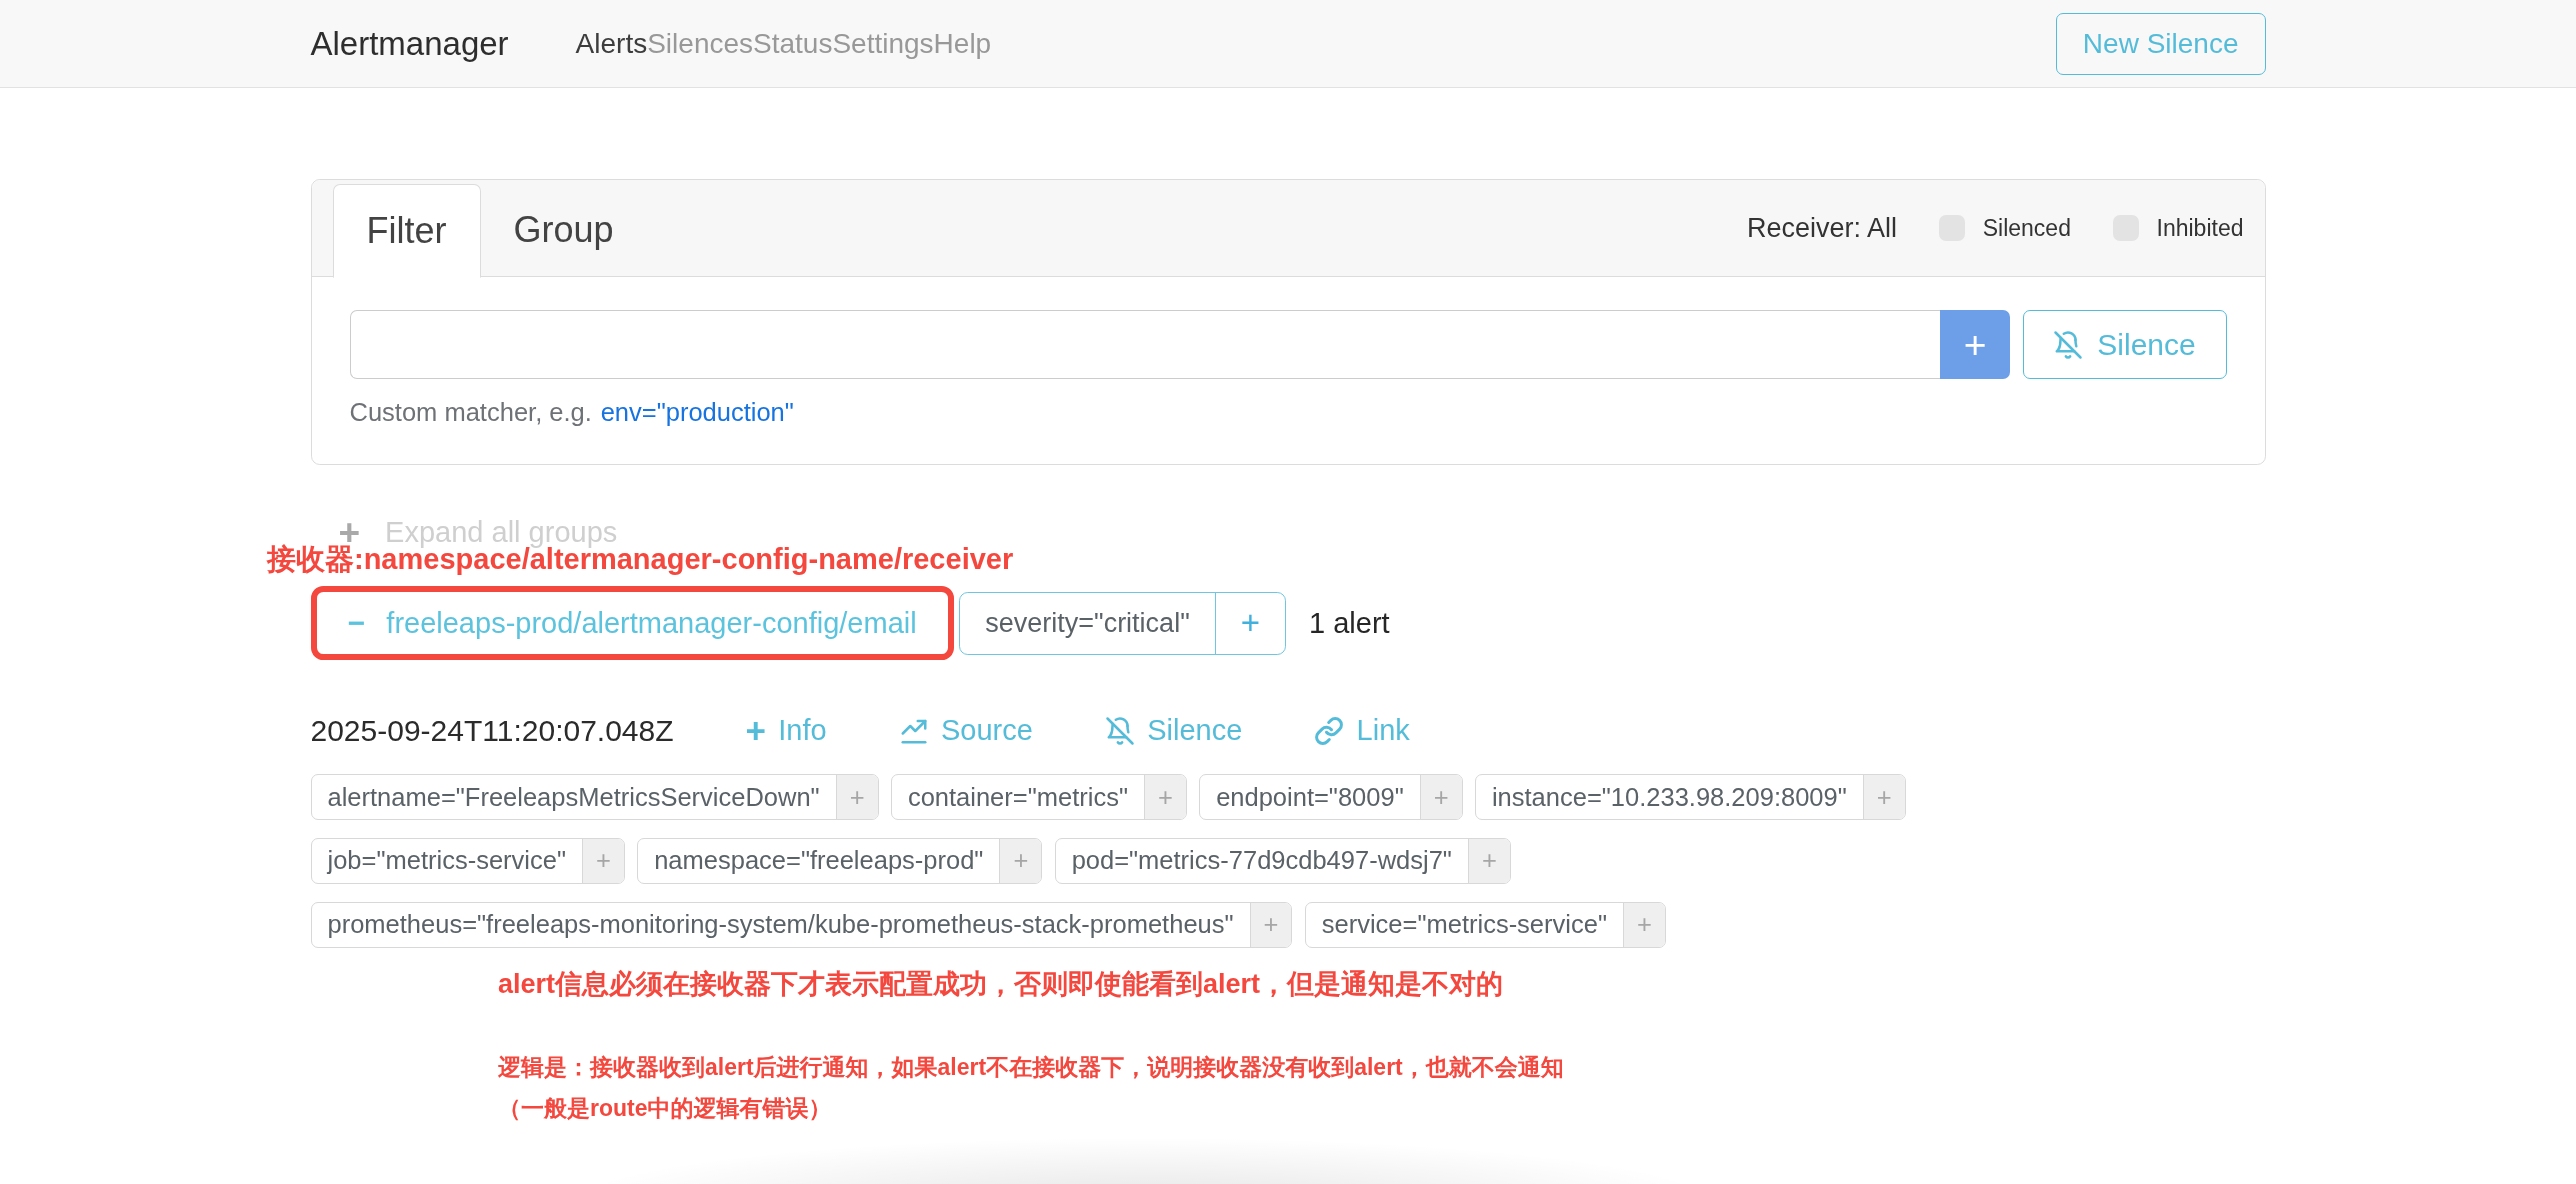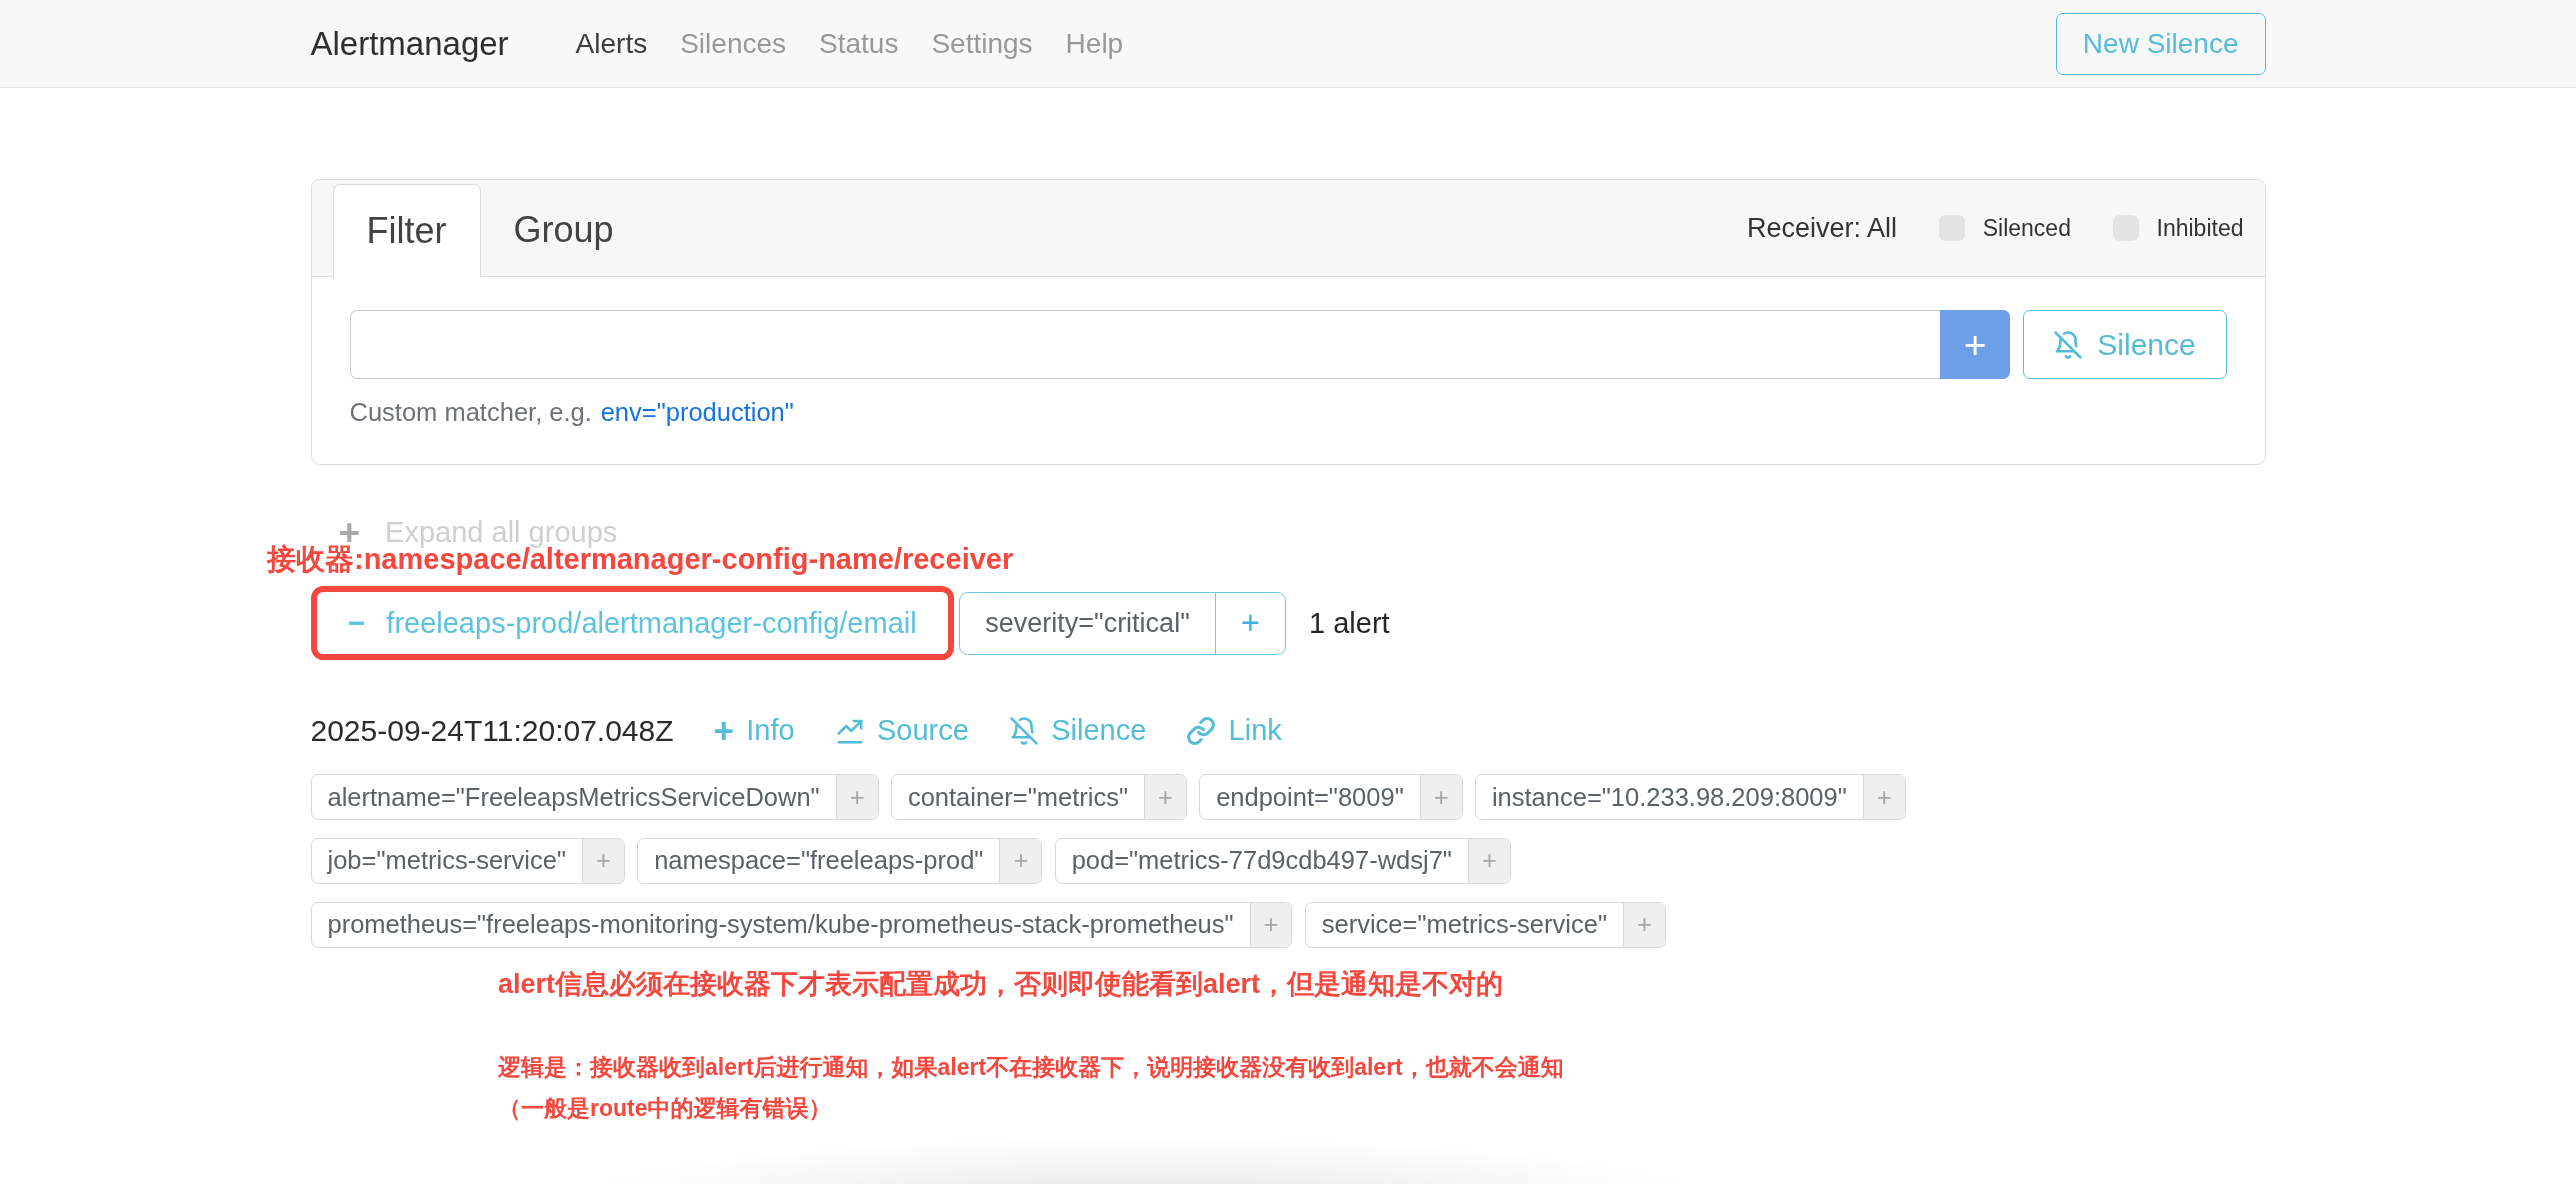--- a/index.html
+++ b/index.html
@@ -8,21 +8,21 @@
     width:2576px; height:1184px; position:relative; overflow:hidden;
     font-family:"Liberation Sans","DejaVu Sans",sans-serif;
     color:#333;
   }
   .container { width:1955px; margin:0 auto; }
 
   
   .navbar { height:88px; background:#f8f8f8; border-bottom:1.8px solid #e2e2e2; }
   .navbar .container { height:100%; display:flex; align-items:center; }
   .brand { font-size:33px; color:#2e2e2e; margin-right:67px; cursor:pointer; }
-  .nav { display:flex; gap:33px; align-items:center; }
+  .nav { display:flex; align-items:center; }
   .nav-item { font-size:28px; color:#989898; cursor:pointer; }
   .nav-item.active { color:#3d3d3d; }
   .new-silence-btn {
     margin-left:auto; padding:14px 26px; background:transparent;
     border:1.8px solid #54bcd9; border-radius:7px; color:#54bcd9;
     font-size:28px; cursor:pointer; font-family:inherit;
   }
 
   
   .card { margin-top:91px; border:1.8px solid #dcdcdc; border-radius:8.8px; background:#fff; }
@@ -90,21 +90,21 @@
     display:flex; align-items:center; padding:0 25px;
     font-size:27px; color:#5a6268; cursor:pointer; white-space:nowrap;
   }
   .group-matcher-plus {
     display:flex; align-items:center; padding:0 25px;
     border-left:1.8px solid #6fc6e2; color:#41b0dc; font-size:33px; cursor:pointer;
   }
   .alert-count { margin-left:23px; font-size:29px; color:#262626; white-space:nowrap; }
 
   
-  .alert-header { margin-top:53px; display:flex; align-items:center; gap:40px; }
+  .alert-header { margin-top:53px; display:flex; align-items:center; gap:72px; }
   .timestamp { font-size:30px; color:#2b2b2b; }
   .action-link {
     display:flex; align-items:center; gap:12.3px; color:#54bcd9;
     font-size:29px; cursor:pointer; text-decoration:none;
   }
   .action-link svg { width:30px; height:30px; }
   .action-plus { font-size:35px; font-weight:bold; line-height:1; }
 
   .labels { margin-top:26px; display:flex; flex-direction:column; gap:17.6px; }
   .label-row { display:flex; gap:12.3px; }

